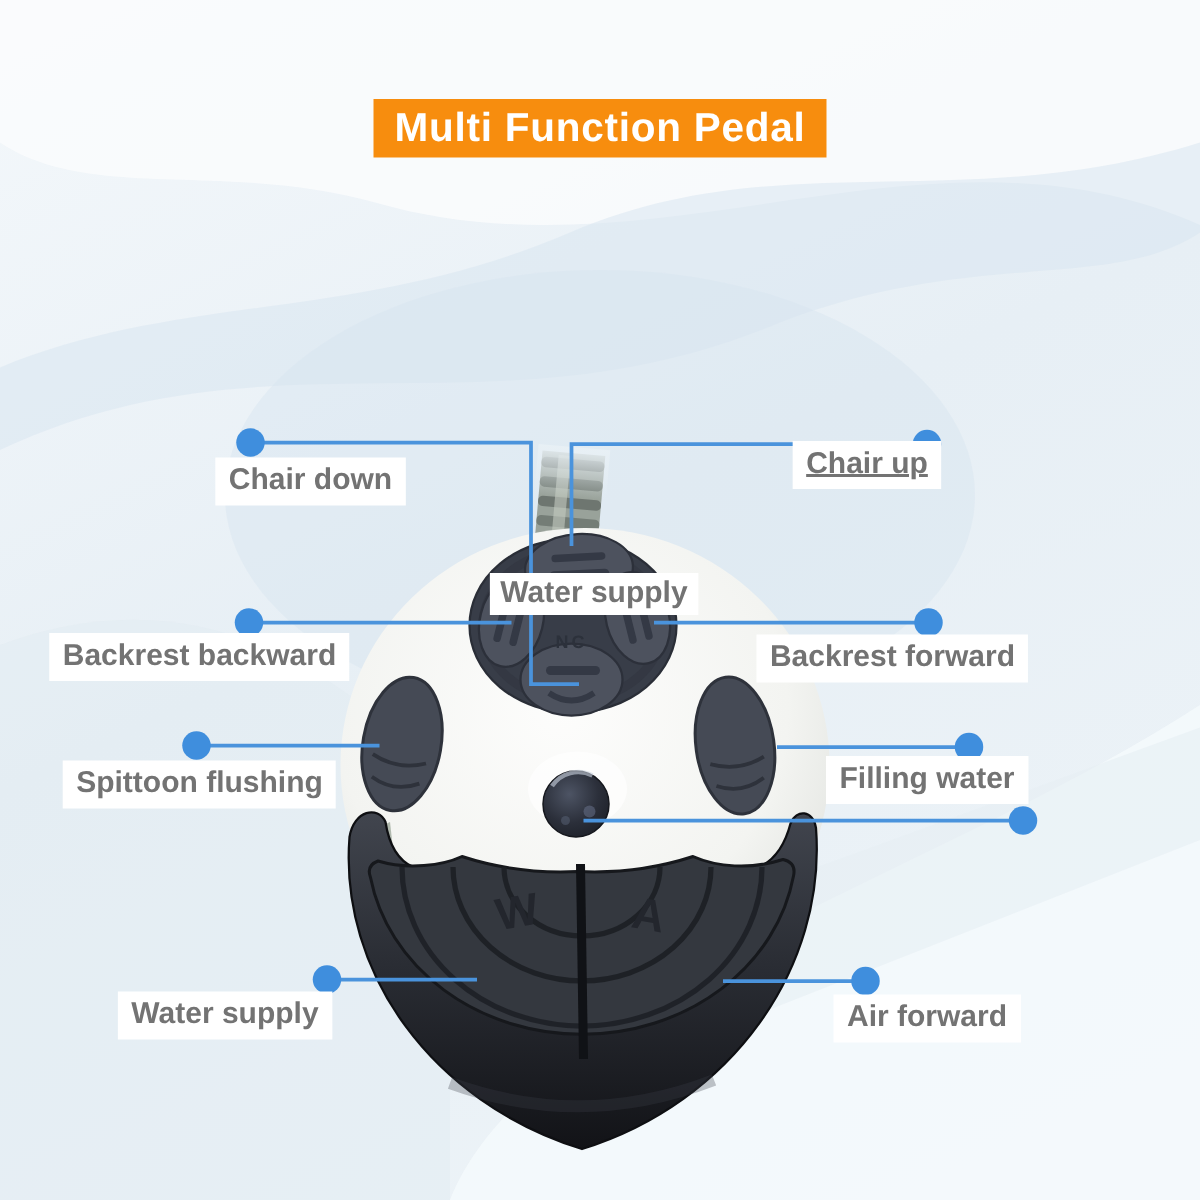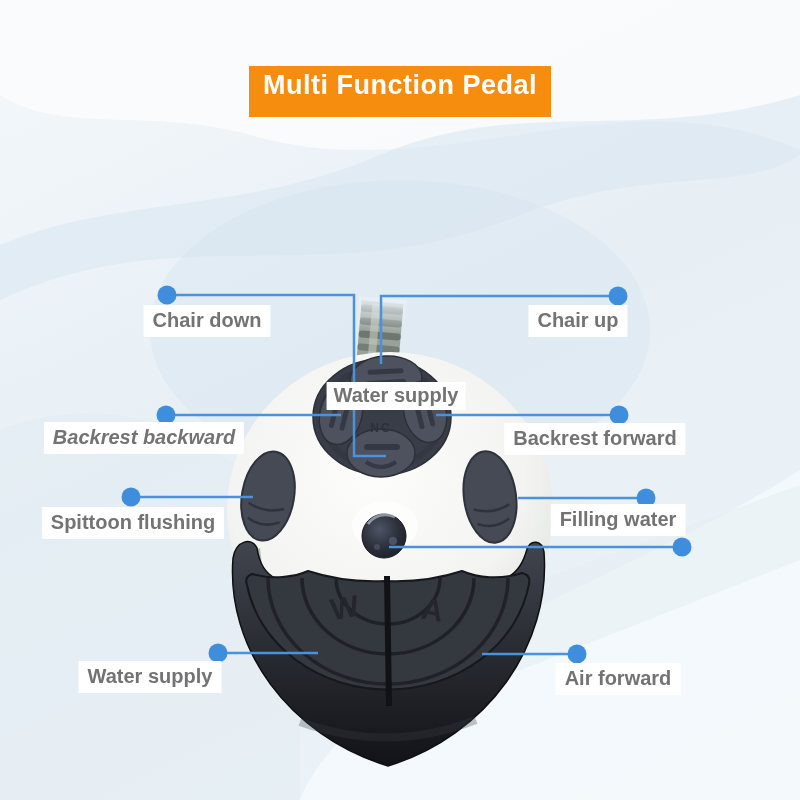--- a/index.html
+++ b/index.html
@@ -7,31 +7,31 @@
     position:relative;width:800px;height:800px;overflow:hidden;
     background:linear-gradient(155deg,#f4f8fb 0%,#e7eff5 45%,#eef4f8 100%);
     font-family:"Liberation Sans",sans-serif;
   }
   .stage svg{position:absolute;left:0;top:0;}
   .layer-photo{z-index:1;}
   .layer-lines{z-index:2;}
   .banner{
     position:absolute;z-index:4;left:400px;top:66px;transform:translateX(-50%);
     background:#f78d0e;color:#ffffff;font-size:27px;font-weight:bold;
-    padding:4px 14px 16px 14px;white-space:nowrap;letter-spacing:0.5px;
+    padding:4px 14px 4px 14px;white-space:nowrap;letter-spacing:0.5px;
   }
   .callout-label{
     position:absolute;z-index:3;transform:translateX(-50%);
     background:#ffffff;color:#737373;font-size:20px;font-weight:bold;
     padding:3px 9px 4px 9px;white-space:nowrap;line-height:1.25;
   }
   .lbl-chair-down{left:207px;top:305px;}
-  .lbl-chair-up{left:578px;top:305px;}
+  .lbl-chair-up{left:578px;top:294px;text-decoration:underline;}
   .lbl-water-supply-center{left:396px;top:382px;padding:1px 7px 2px 7px;}
-  .lbl-backrest-backward{left:144px;top:422px;font-style:italic;}
+  .lbl-backrest-backward{left:133px;top:422px;}
   .lbl-backrest-forward{left:595px;top:423px;}
   .lbl-spittoon-flushing{left:133px;top:507px;}
   .lbl-filling-water{left:618px;top:504px;}
   .lbl-water-supply-bottom{left:150px;top:661px;}
   .lbl-air-supply{left:618px;top:663px;}
 </style>
 </head>
 <body>
 
 <div class="stage">

